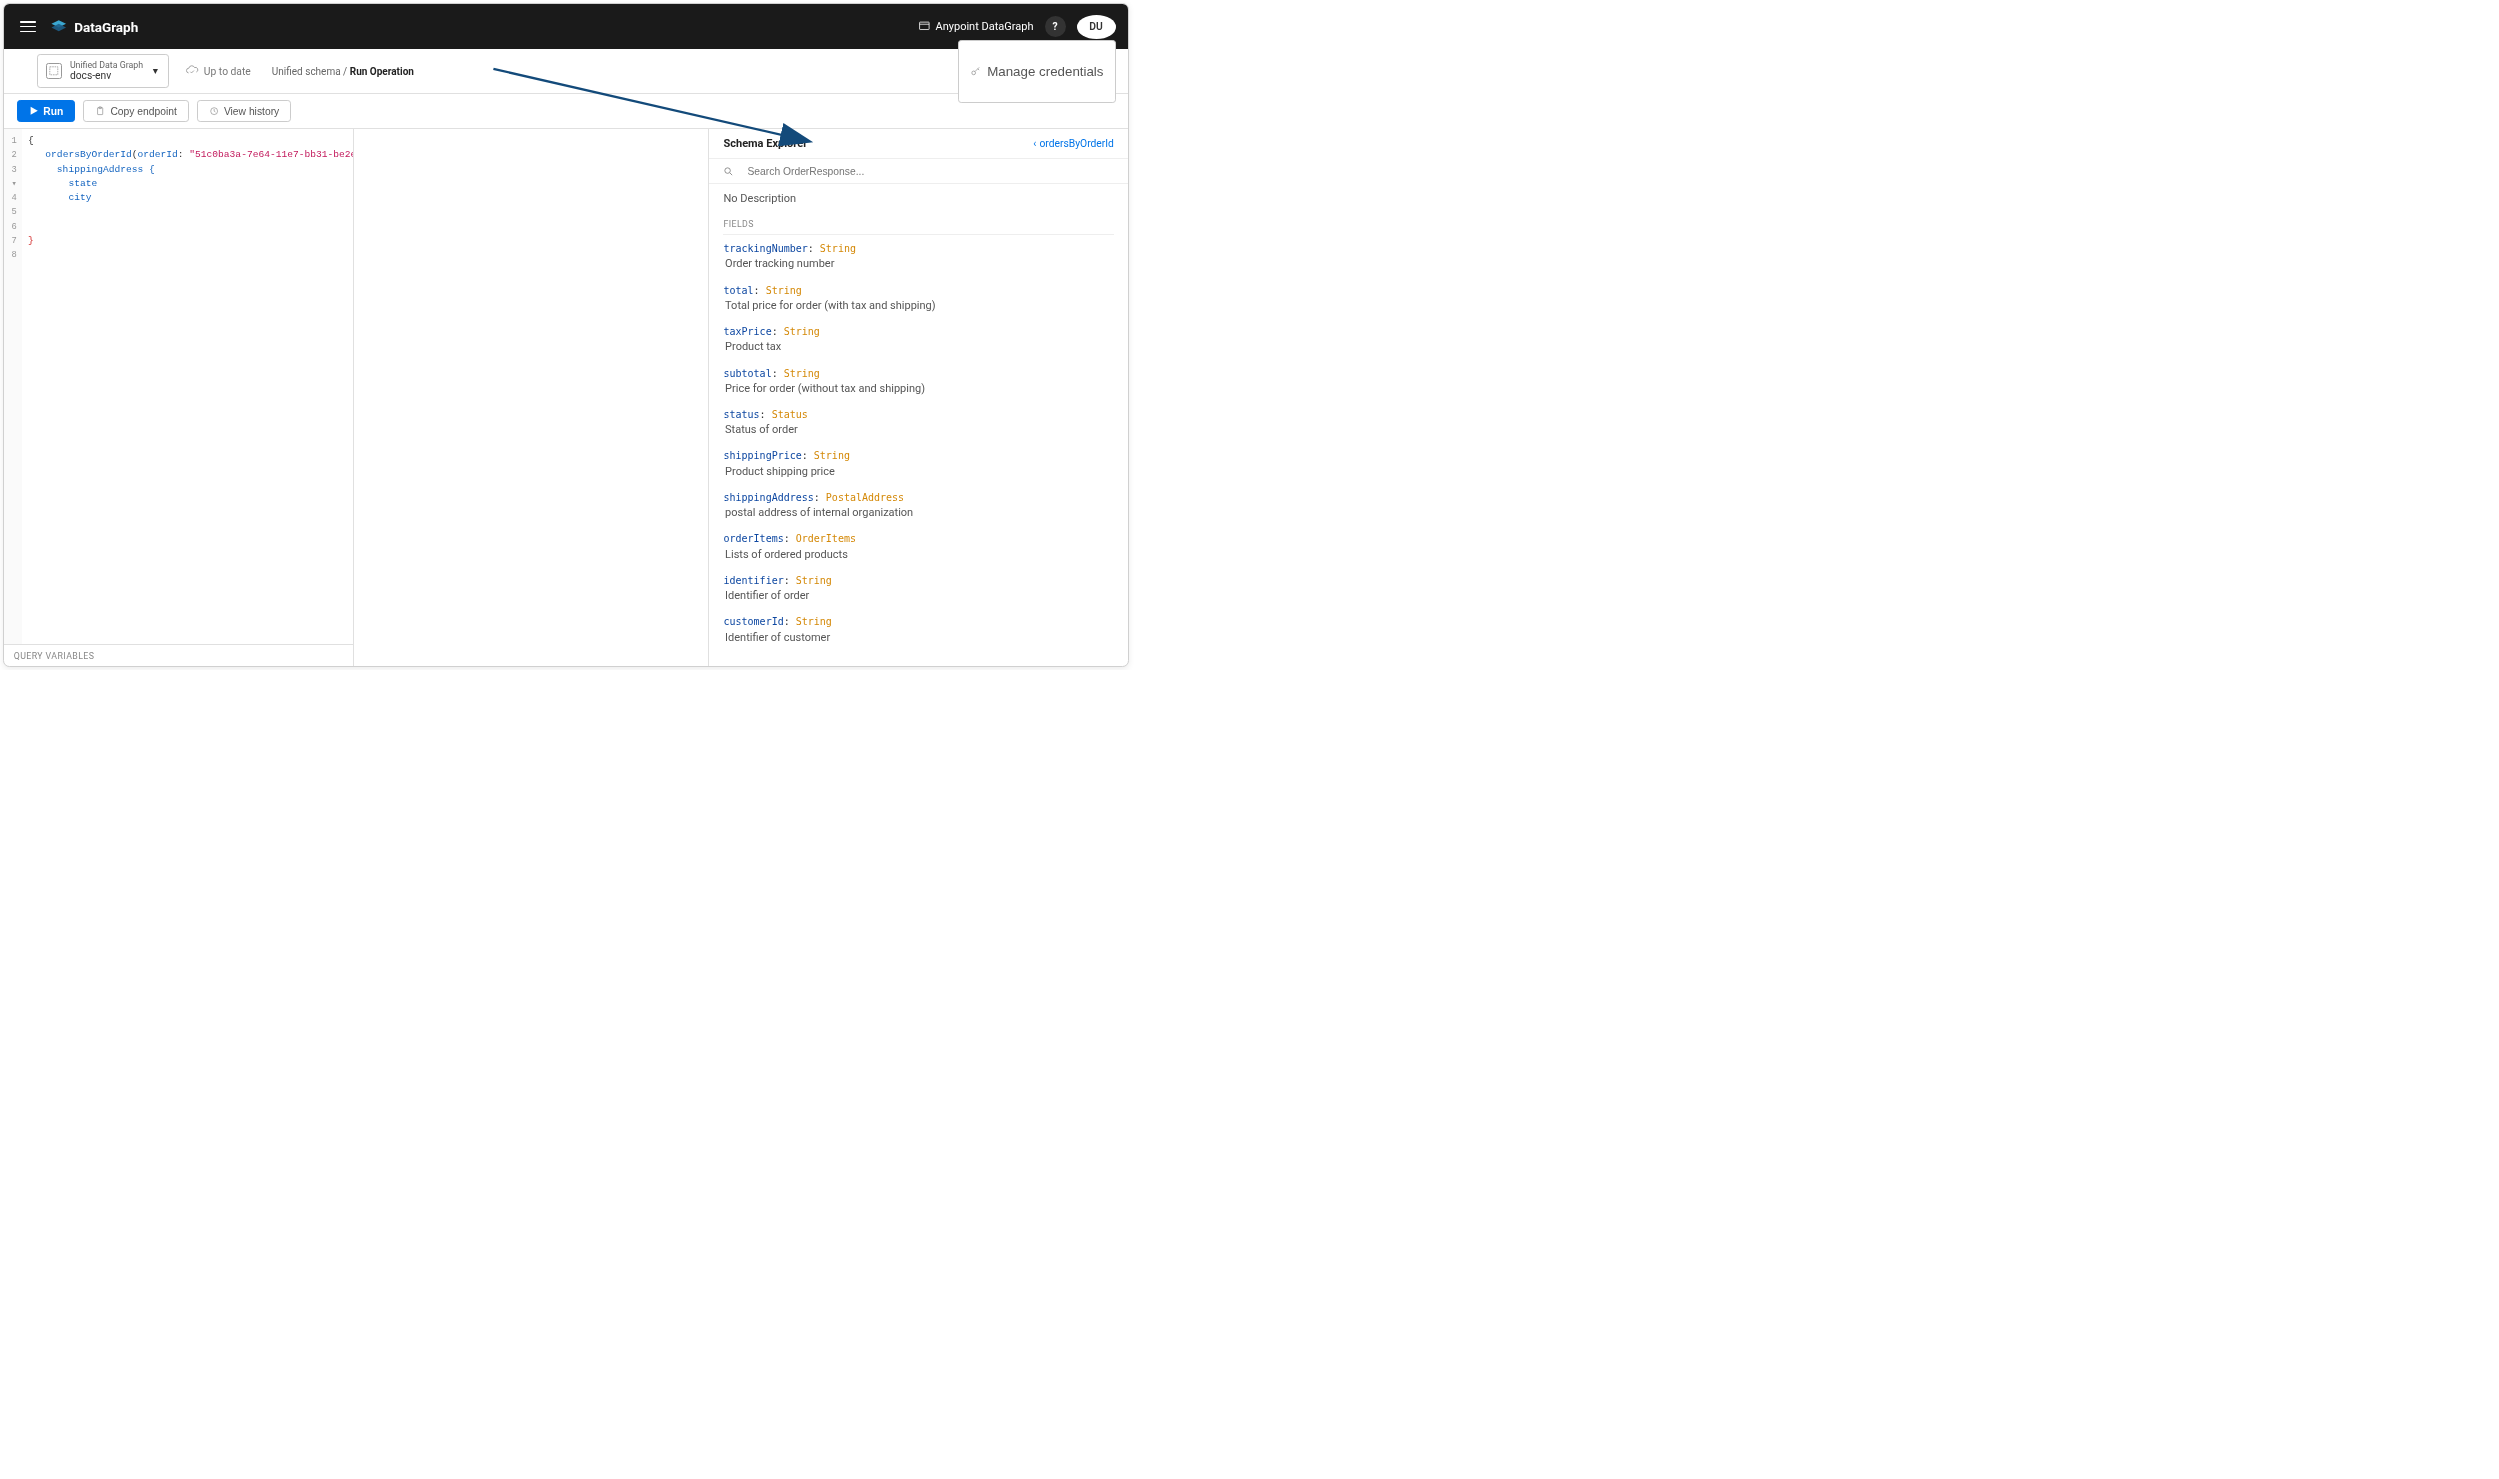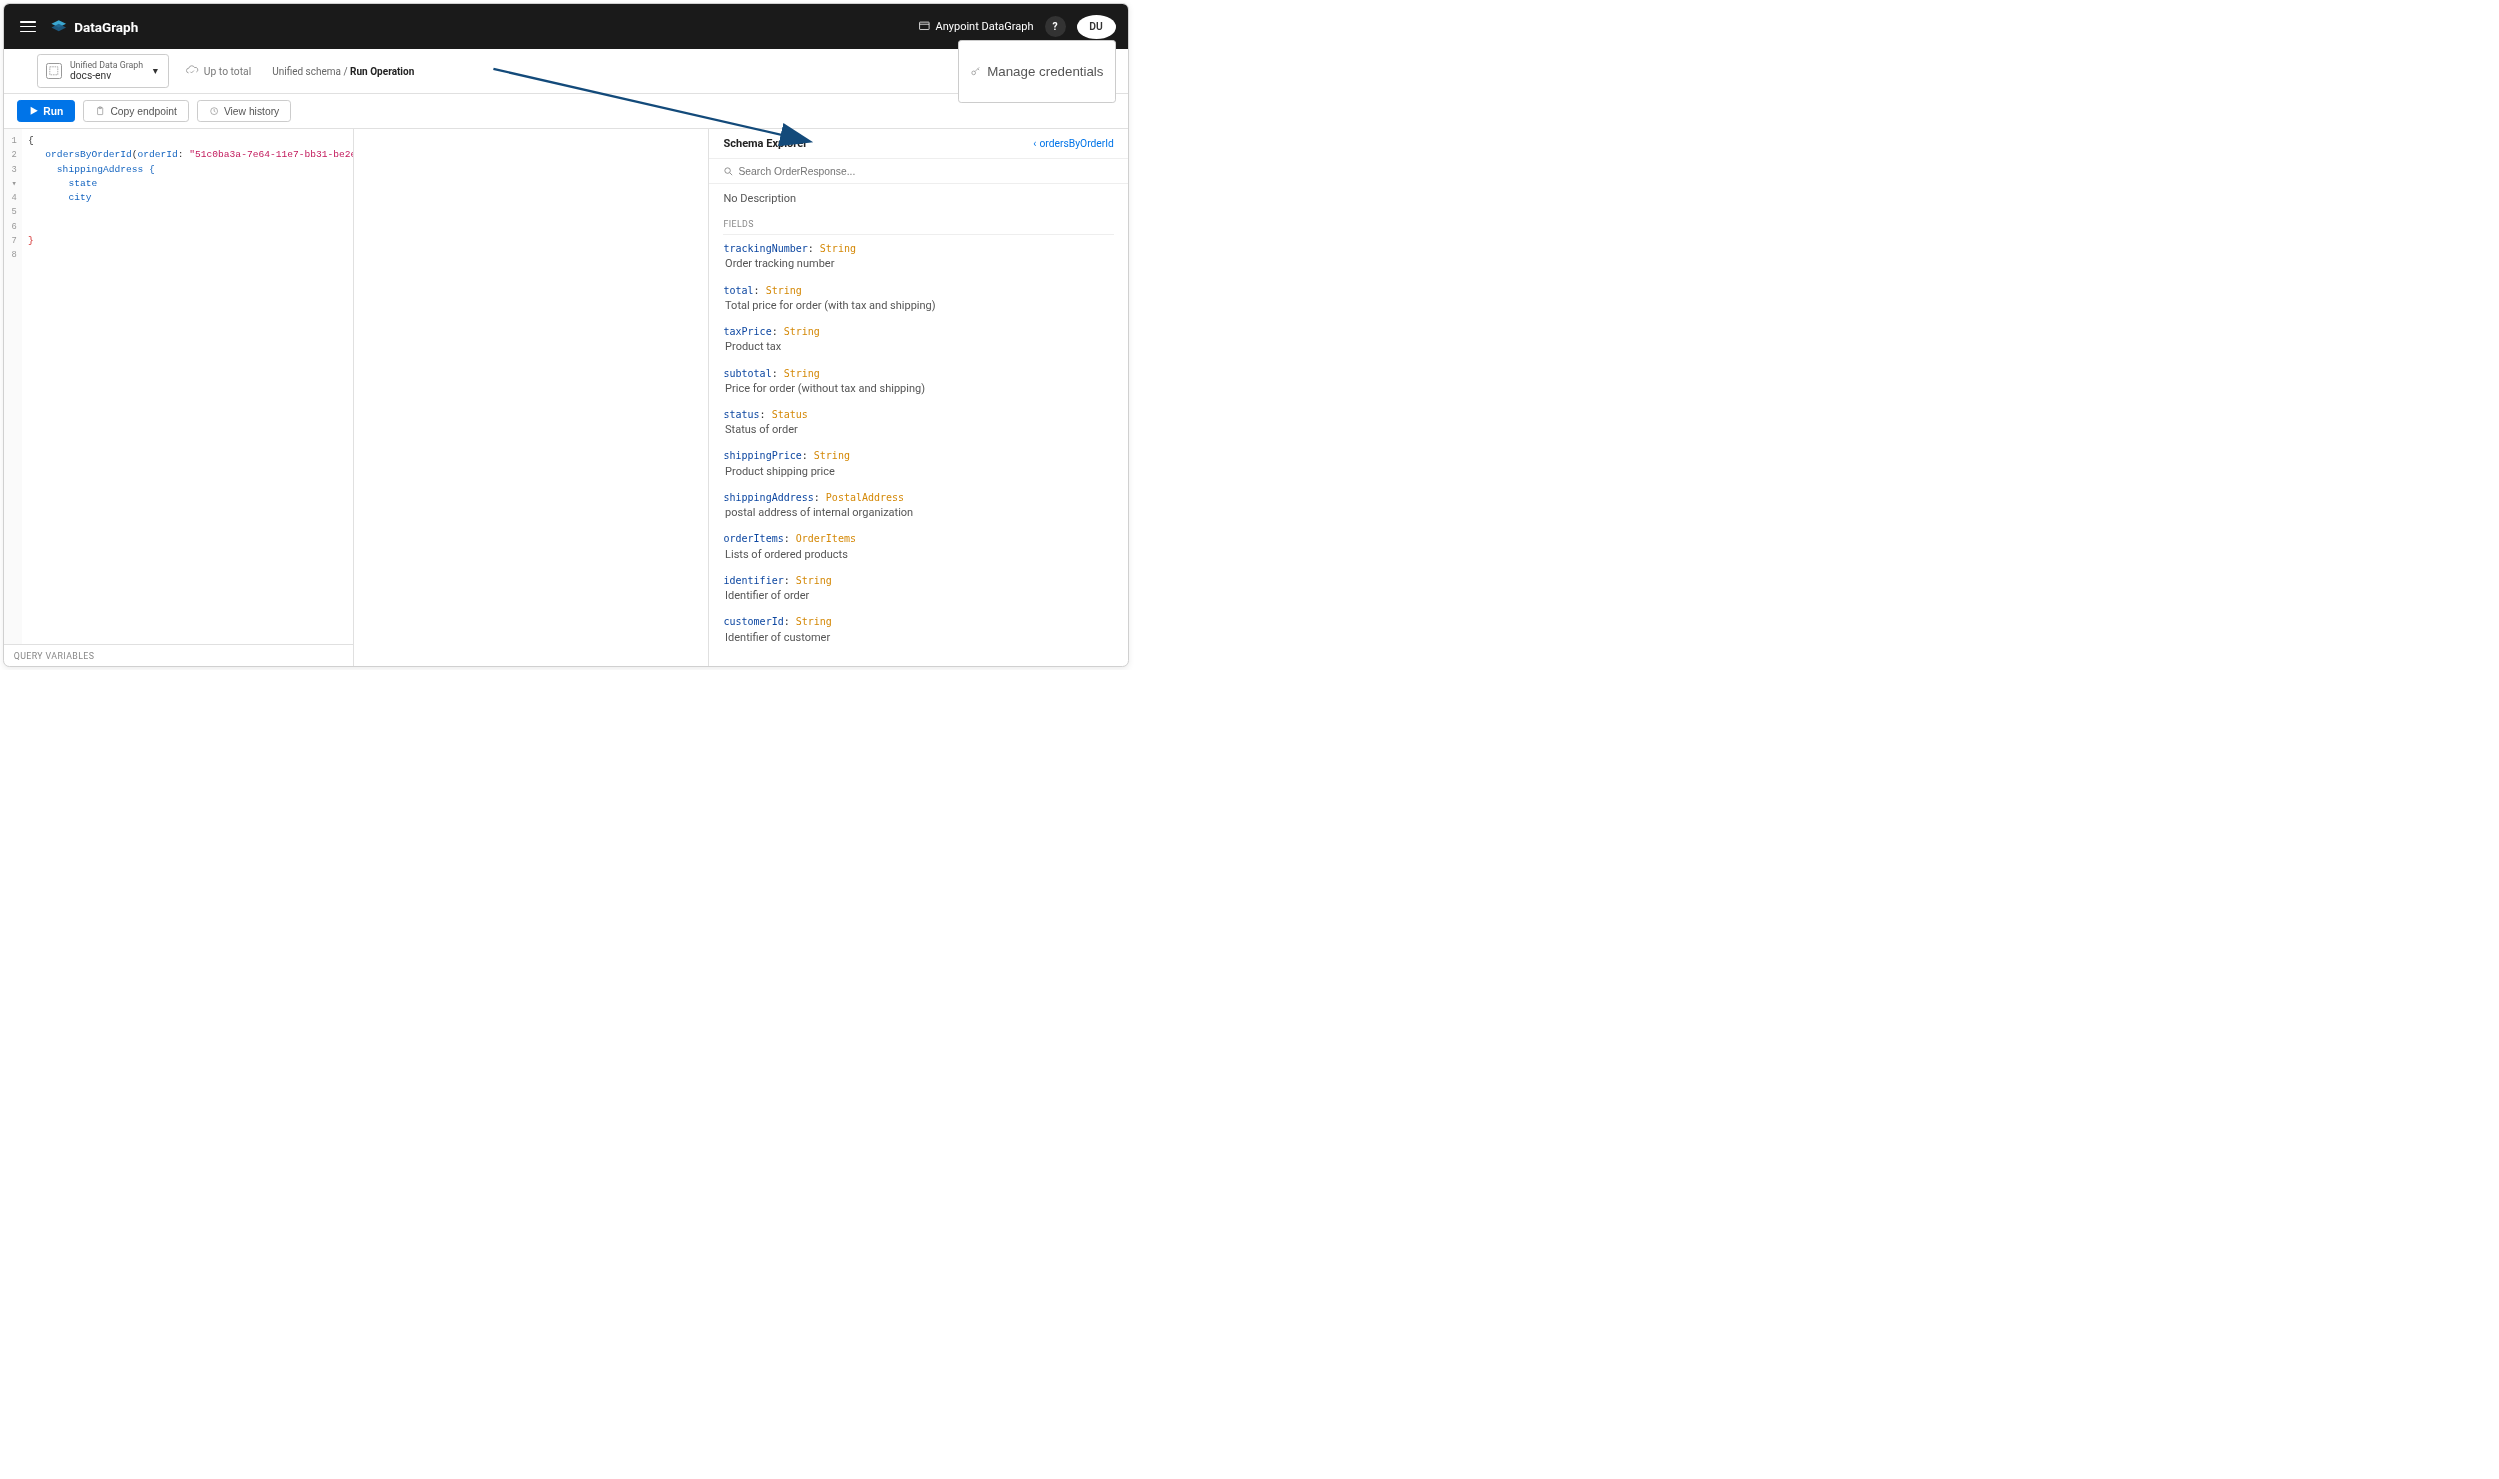--- a/index.html
+++ b/index.html
@@ -51,21 +51,21 @@
 .tok-str { color: #c2185b; }
 .tok-red { color: #d32f2f; }
 .query-vars { border-top: 0.8px solid #e0e0e0; padding: 5.6px 9.6px; font-size: 8.8px; letter-spacing: 0.4px; color: #888; text-transform: uppercase; }
 
 .results-col { flex: 1; border-right: 0.8px solid #e0e0e0; }
 
 .schema-col { width: 419px; display: flex; flex-direction: column; overflow: hidden; }
 .schema-explorer-bar { display: flex; align-items: center; justify-content: space-between; padding: 8px 14.3px; border-bottom: 0.8px solid #eee; }
 .schema-explorer-bar .title { font-weight: 700; font-size: 11px; color: #222; }
 .schema-explorer-bar .back { color: #0074e8; font-size: 10.3px; display: flex; align-items: center; gap: 3.2px; cursor: pointer; }
-.search-row { display: flex; align-items: center; gap: 4px; padding: 6.4px 14.3px; border-bottom: 0.8px solid #eee; }
+.search-row { display: flex; align-items: center; gap: 13px; padding: 6.4px 14.3px; border-bottom: 0.8px solid #eee; }
 .search-row input { border: none; outline: none; flex: 1; font-size: 10.3px; color: #333; }
 .schema-body { padding: 8px 14.3px; overflow-y: auto; flex: 1; }
 .no-desc { color: #555; font-size: 11px; margin-bottom: 14.3px; }
 .fields-label { font-size: 8.8px; letter-spacing: 0.4px; color: #888; text-transform: uppercase; border-bottom: 0.8px solid #eee; padding-bottom: 4.8px; margin-bottom: 8px; }
 .field { margin-bottom: 14.3px; }
 .field-sig { font-family: "SFMono-Regular", Consolas, monospace; font-size: 10px; margin-bottom: 3.2px; }
 .field-name { color: #0d47a1; }
 .field-type { color: #d48806; }
 .field-desc { color: #555; font-size: 11px; padding-left: 1.6px; }
 
@@ -121,21 +121,21 @@
         <span class="title">Unified Data Graph</span>
         <span class="value">docs-env</span>
       </div>
       <span class="caret">▼</span>
     </div>
     <div class="status-pill">
       <svg width="14.3" height="14.3" viewBox="0 0 24 24">
           <path d="M6 15a4 4 0 0 1 .5-7.97A5 5 0 0 1 16 6a4 4 0 0 1 3 7.5" fill="none" stroke="#999" stroke-width="1.5"></path>
           <path d="M9 13l2 2 4-4" fill="none" stroke="#999" stroke-width="1.5"></path>
         </svg>
-      <span>Up to total</span>
+      <span>Up to date</span>
     </div>
     <div class="breadcrumb">
       <span class="part1">Unified schema</span><span class="part1"> / </span><span class="part2">Run Operation</span>
     </div>
     <div class="spacer"></div>
     <button class="manage-btn">
       <svg width="11" height="11" viewBox="0 0 24 24">
           <circle cx="8" cy="15" r="4" fill="none" stroke="#888" stroke-width="1.5"></circle>
           <path d="M11 12 L20 3 M17 6 L20 9" stroke="#888" stroke-width="1.5" fill="none"></path>
         </svg>

